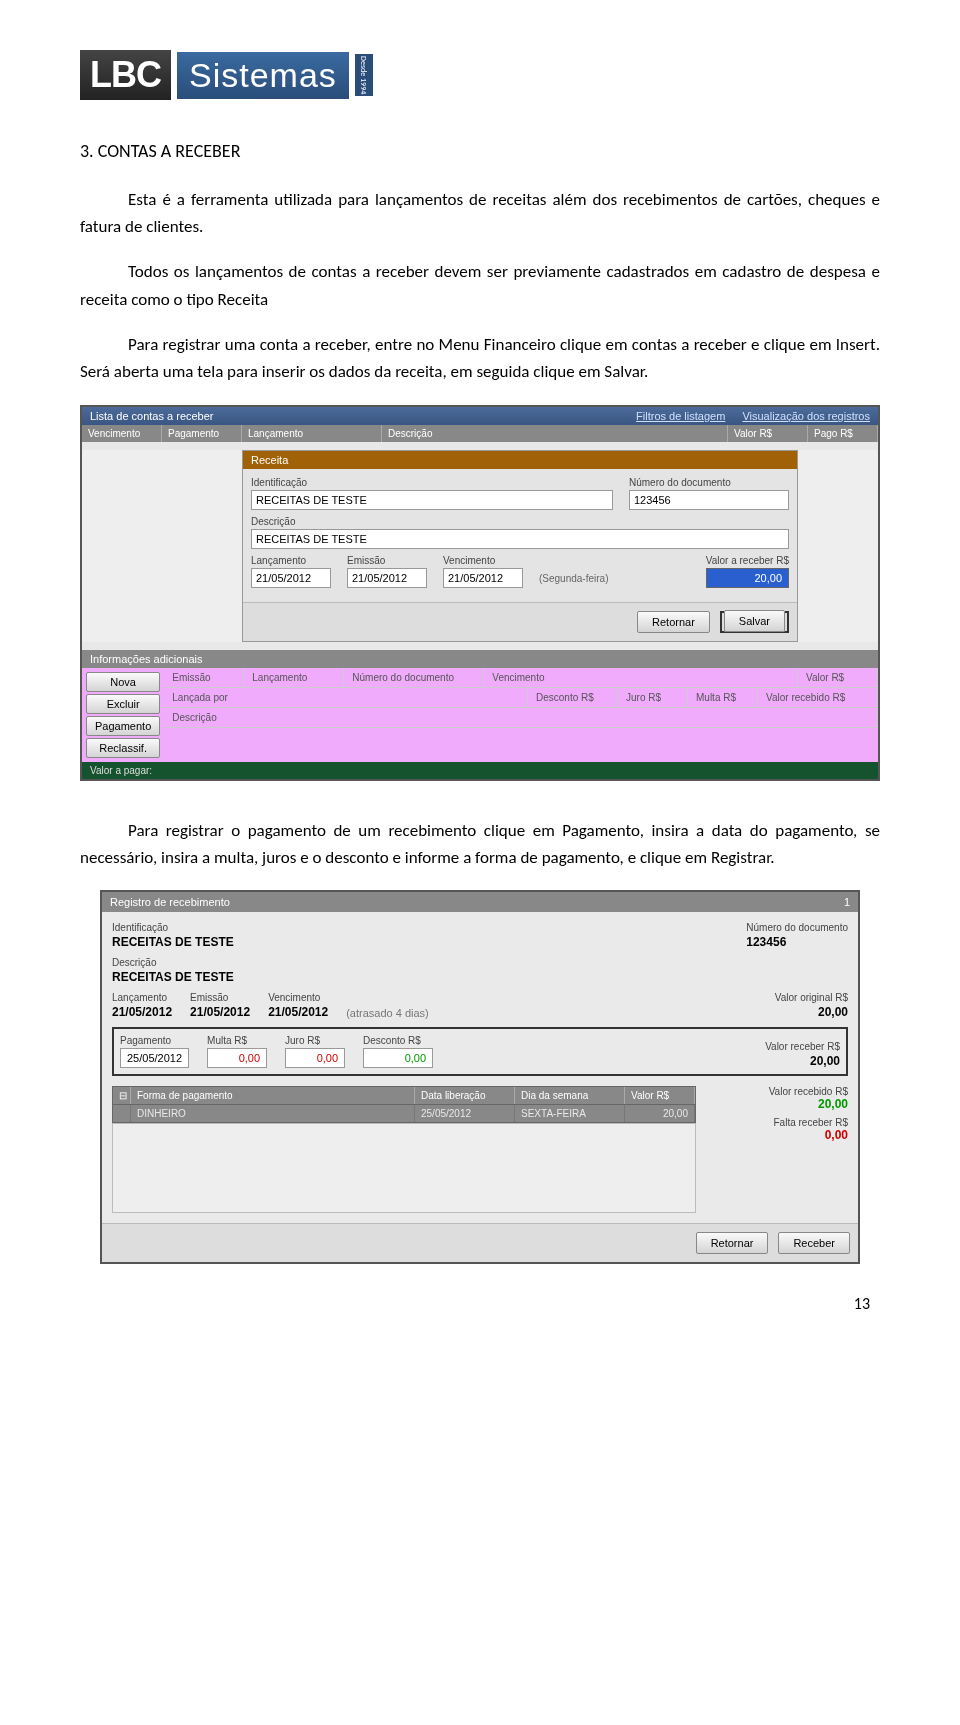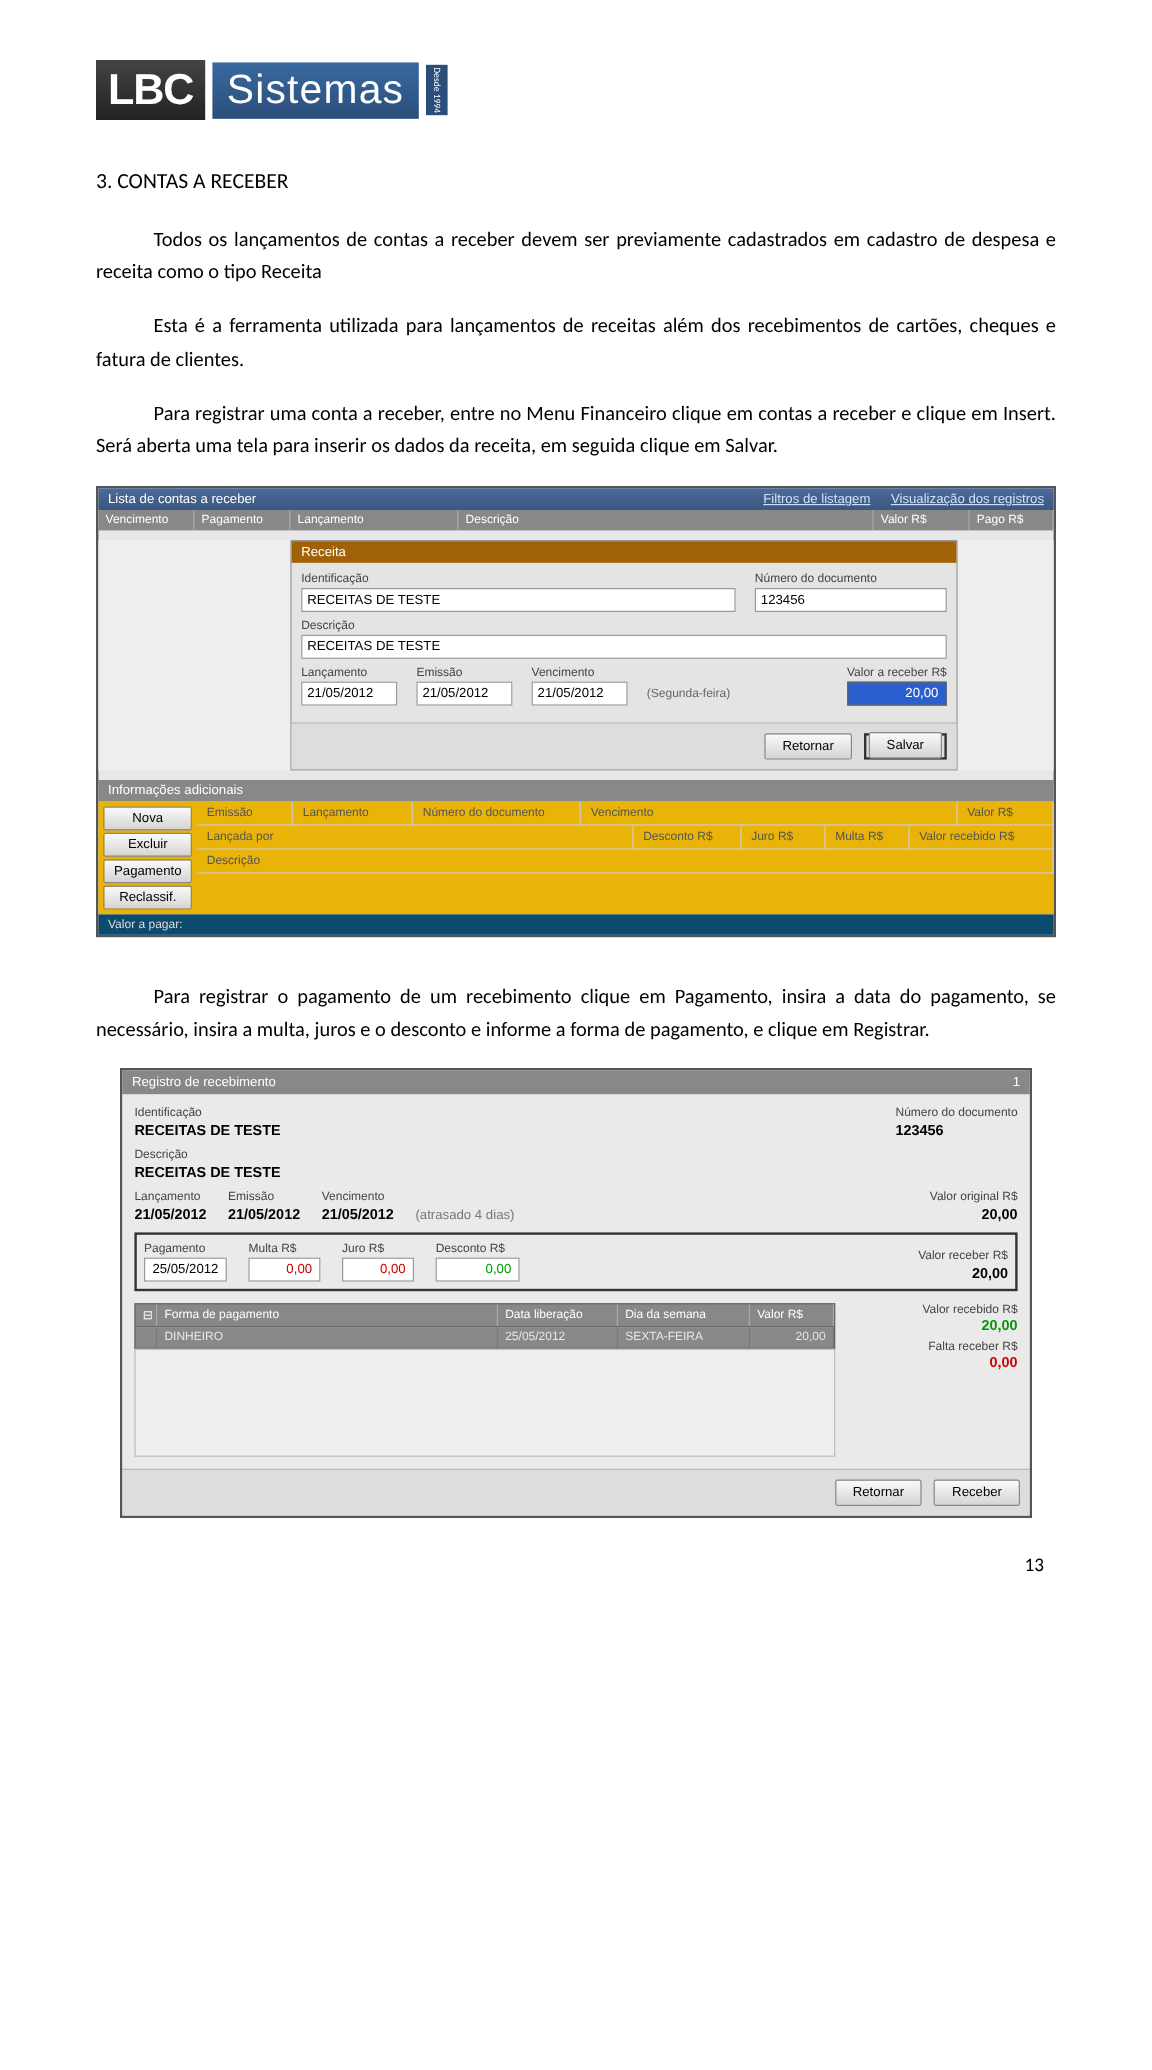--- a/index.html
+++ b/index.html
@@ -25,27 +25,27 @@
   .ss-dialog .dbody { padding: 8px; }
   .ss-dialog .row { display: flex; gap: 16px; margin-bottom: 6px; }
   .ss-dialog .field { display: flex; flex-direction: column; }
   .ss-dialog .field label { font-size: 10px; color: #444; margin-bottom: 2px; }
   .ss-dialog .field input { font-size: 11px; padding: 3px 4px; border: 1px solid #999; background: #fff; }
   .ss-dialog .wk { font-size: 10px; color: #666; align-self: flex-end; padding-bottom: 4px; }
   .ss-dialog .valhi { background: #2a5fd0; color: #fff; padding: 3px 6px; font-size: 11px; border: 1px solid #666; }
   .ss-btnrow { display: flex; justify-content: flex-end; gap: 10px; padding: 8px; background: #ddd; border-top: 1px solid #bbb; }
   .ss-btn { background: linear-gradient(#fafafa,#d4d4d4); border: 1px solid #888; padding: 4px 14px; font-size: 11px; border-radius: 2px; }
   .ss-infobar { background: #888; color: #fff; padding: 3px 8px; font-size: 11px; }
-  .ss-lower { display: flex; background: #eab308; }
+  .ss-lower { display: flex; background: #f0abfc; }
   .ss-sidebtns { display: flex; flex-direction: column; gap: 2px; padding: 4px; }
   .ss-sidebtns .ss-btn { padding: 3px 8px; min-width: 70px; text-align: center; }
   .ss-lowergrid { flex: 1; }
   .ss-lowergrid .row { display: flex; font-size: 10px; color: #555; }
   .ss-lowergrid .row > div { padding: 4px 8px; border-right: 1px solid #ccc; border-bottom: 1px solid #ccc; }
-  .ss-foot { background: #0c4a6e; color: #ddd; padding: 3px 8px; font-size: 10px; }
+  .ss-foot { background: #14532d; color: #ddd; padding: 3px 8px; font-size: 10px; }
 
   .ss2 { border: 2px solid #555; margin: 16px 20px 20px 20px; background: #e8e8e8; font-family: Arial, sans-serif; font-size: 11px; }
   .ss2 .titlebar { background: #888; color: #fff; padding: 4px 8px; display: flex; justify-content: space-between; }
   .ss2 .body { padding: 10px; background: #eaeaea; }
   .ss2 .row { display: flex; gap: 18px; margin-bottom: 8px; align-items: flex-end; }
   .ss2 .field { display: flex; flex-direction: column; }
   .ss2 .field label { font-size: 10px; color: #444; margin-bottom: 2px; }
   .ss2 .field .val { font-size: 12px; font-weight: bold; }
   .ss2 .rightcol { margin-left: auto; text-align: right; }
   .ss2 .inpbox { border: 1px solid #999; background: #fff; padding: 3px 6px; font-size: 11px; display: inline-block; }
@@ -71,22 +71,22 @@
 
 <div class="page">
   <div class="logo-row">
     <span class="logo-lbc">LBC</span>
     <span class="logo-sis">Sistemas</span>
     <span class="logo-badge">Desde 1994</span>
   </div>
 
   <h2 class="section">3. CONTAS A RECEBER</h2>
 
+  <p class="body"><span class="indent"></span><span>Esta é a ferramenta utilizada para lançamentos de receitas além dos recebimentos de cartões, cheques e fatura de clientes.</span></p>
   <p class="body"><span class="indent"></span><span>Todos os lançamentos de contas a receber devem ser previamente cadastrados em cadastro de despesa e receita como o tipo Receita</span></p>
-  <p class="body"><span class="indent"></span><span>Esta é a ferramenta utilizada para lançamentos de receitas além dos recebimentos de cartões, cheques e fatura de clientes.</span></p>
   <p class="body"><span class="indent"></span><span>Para registrar uma conta a receber, entre no Menu Financeiro clique em contas a receber e clique em Insert. Será aberta uma tela para inserir os dados da receita, em seguida clique em Salvar.</span></p>
 
   <div class="screenshot">
     <div class="ss-subhead">
       <span>Lista de contas a receber</span>
       <span>
         <a>Filtros de listagem</a>
         <a>Visualização dos registros</a>
       </span>
     </div>

